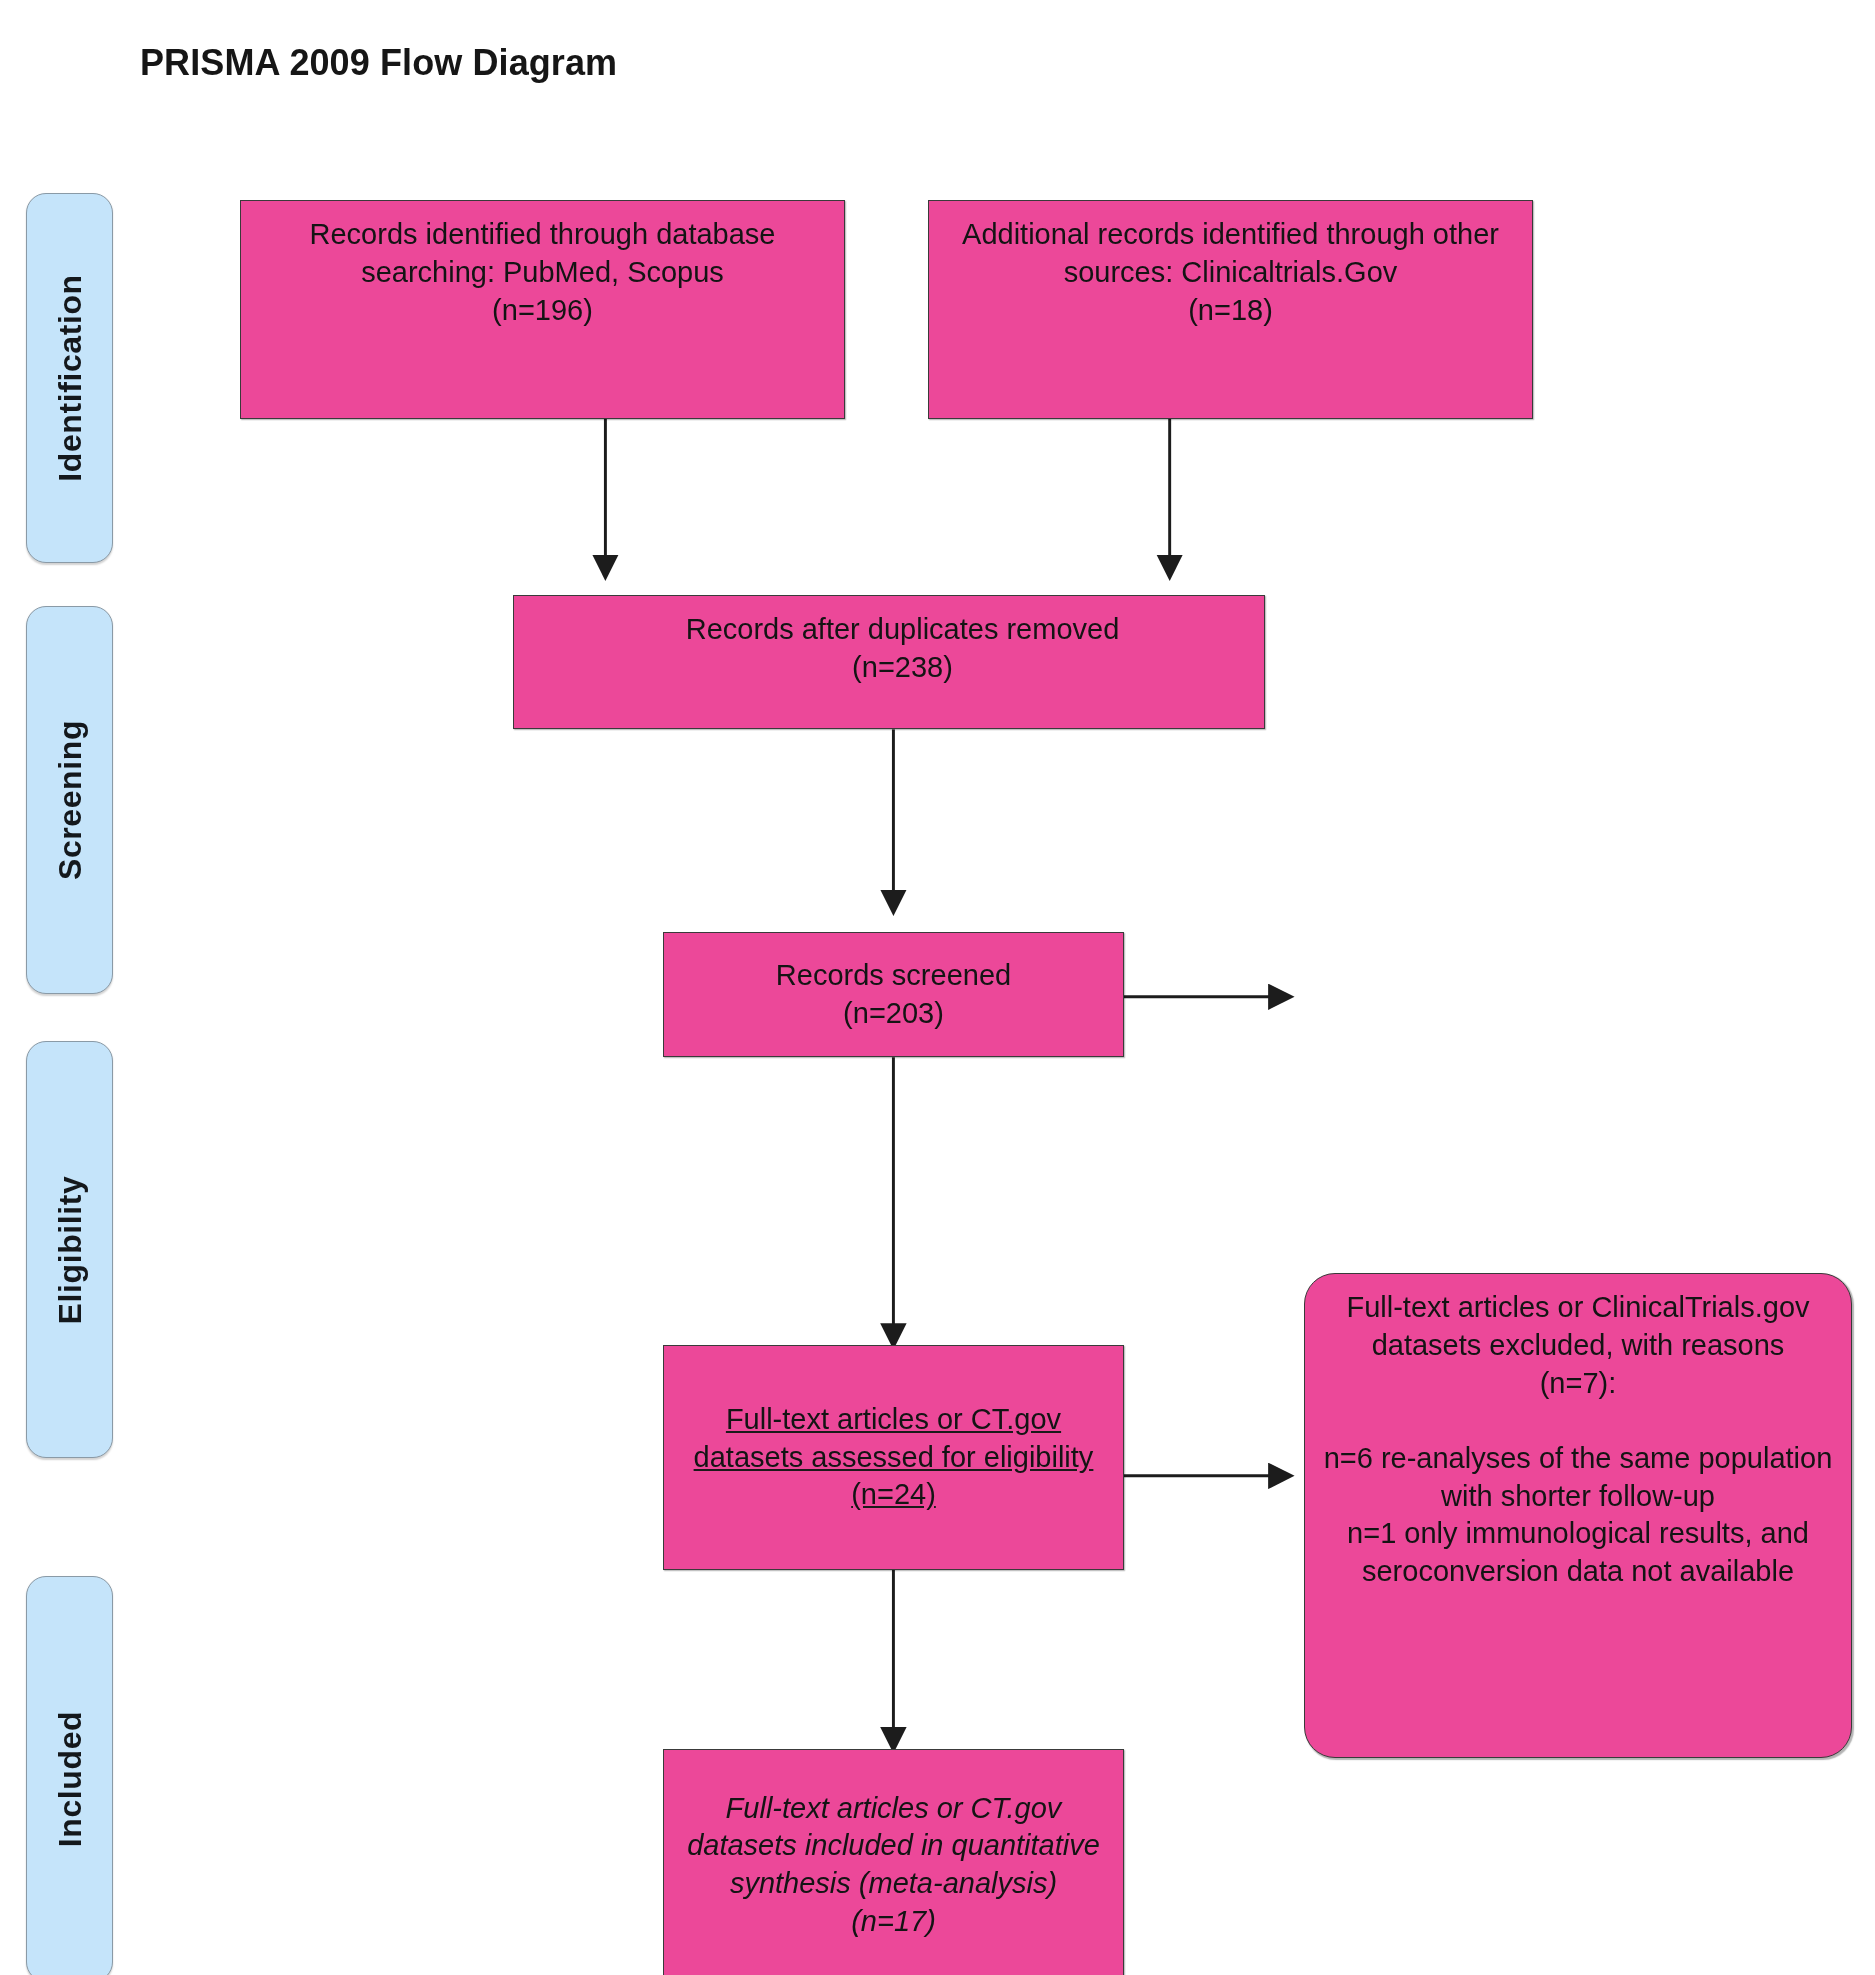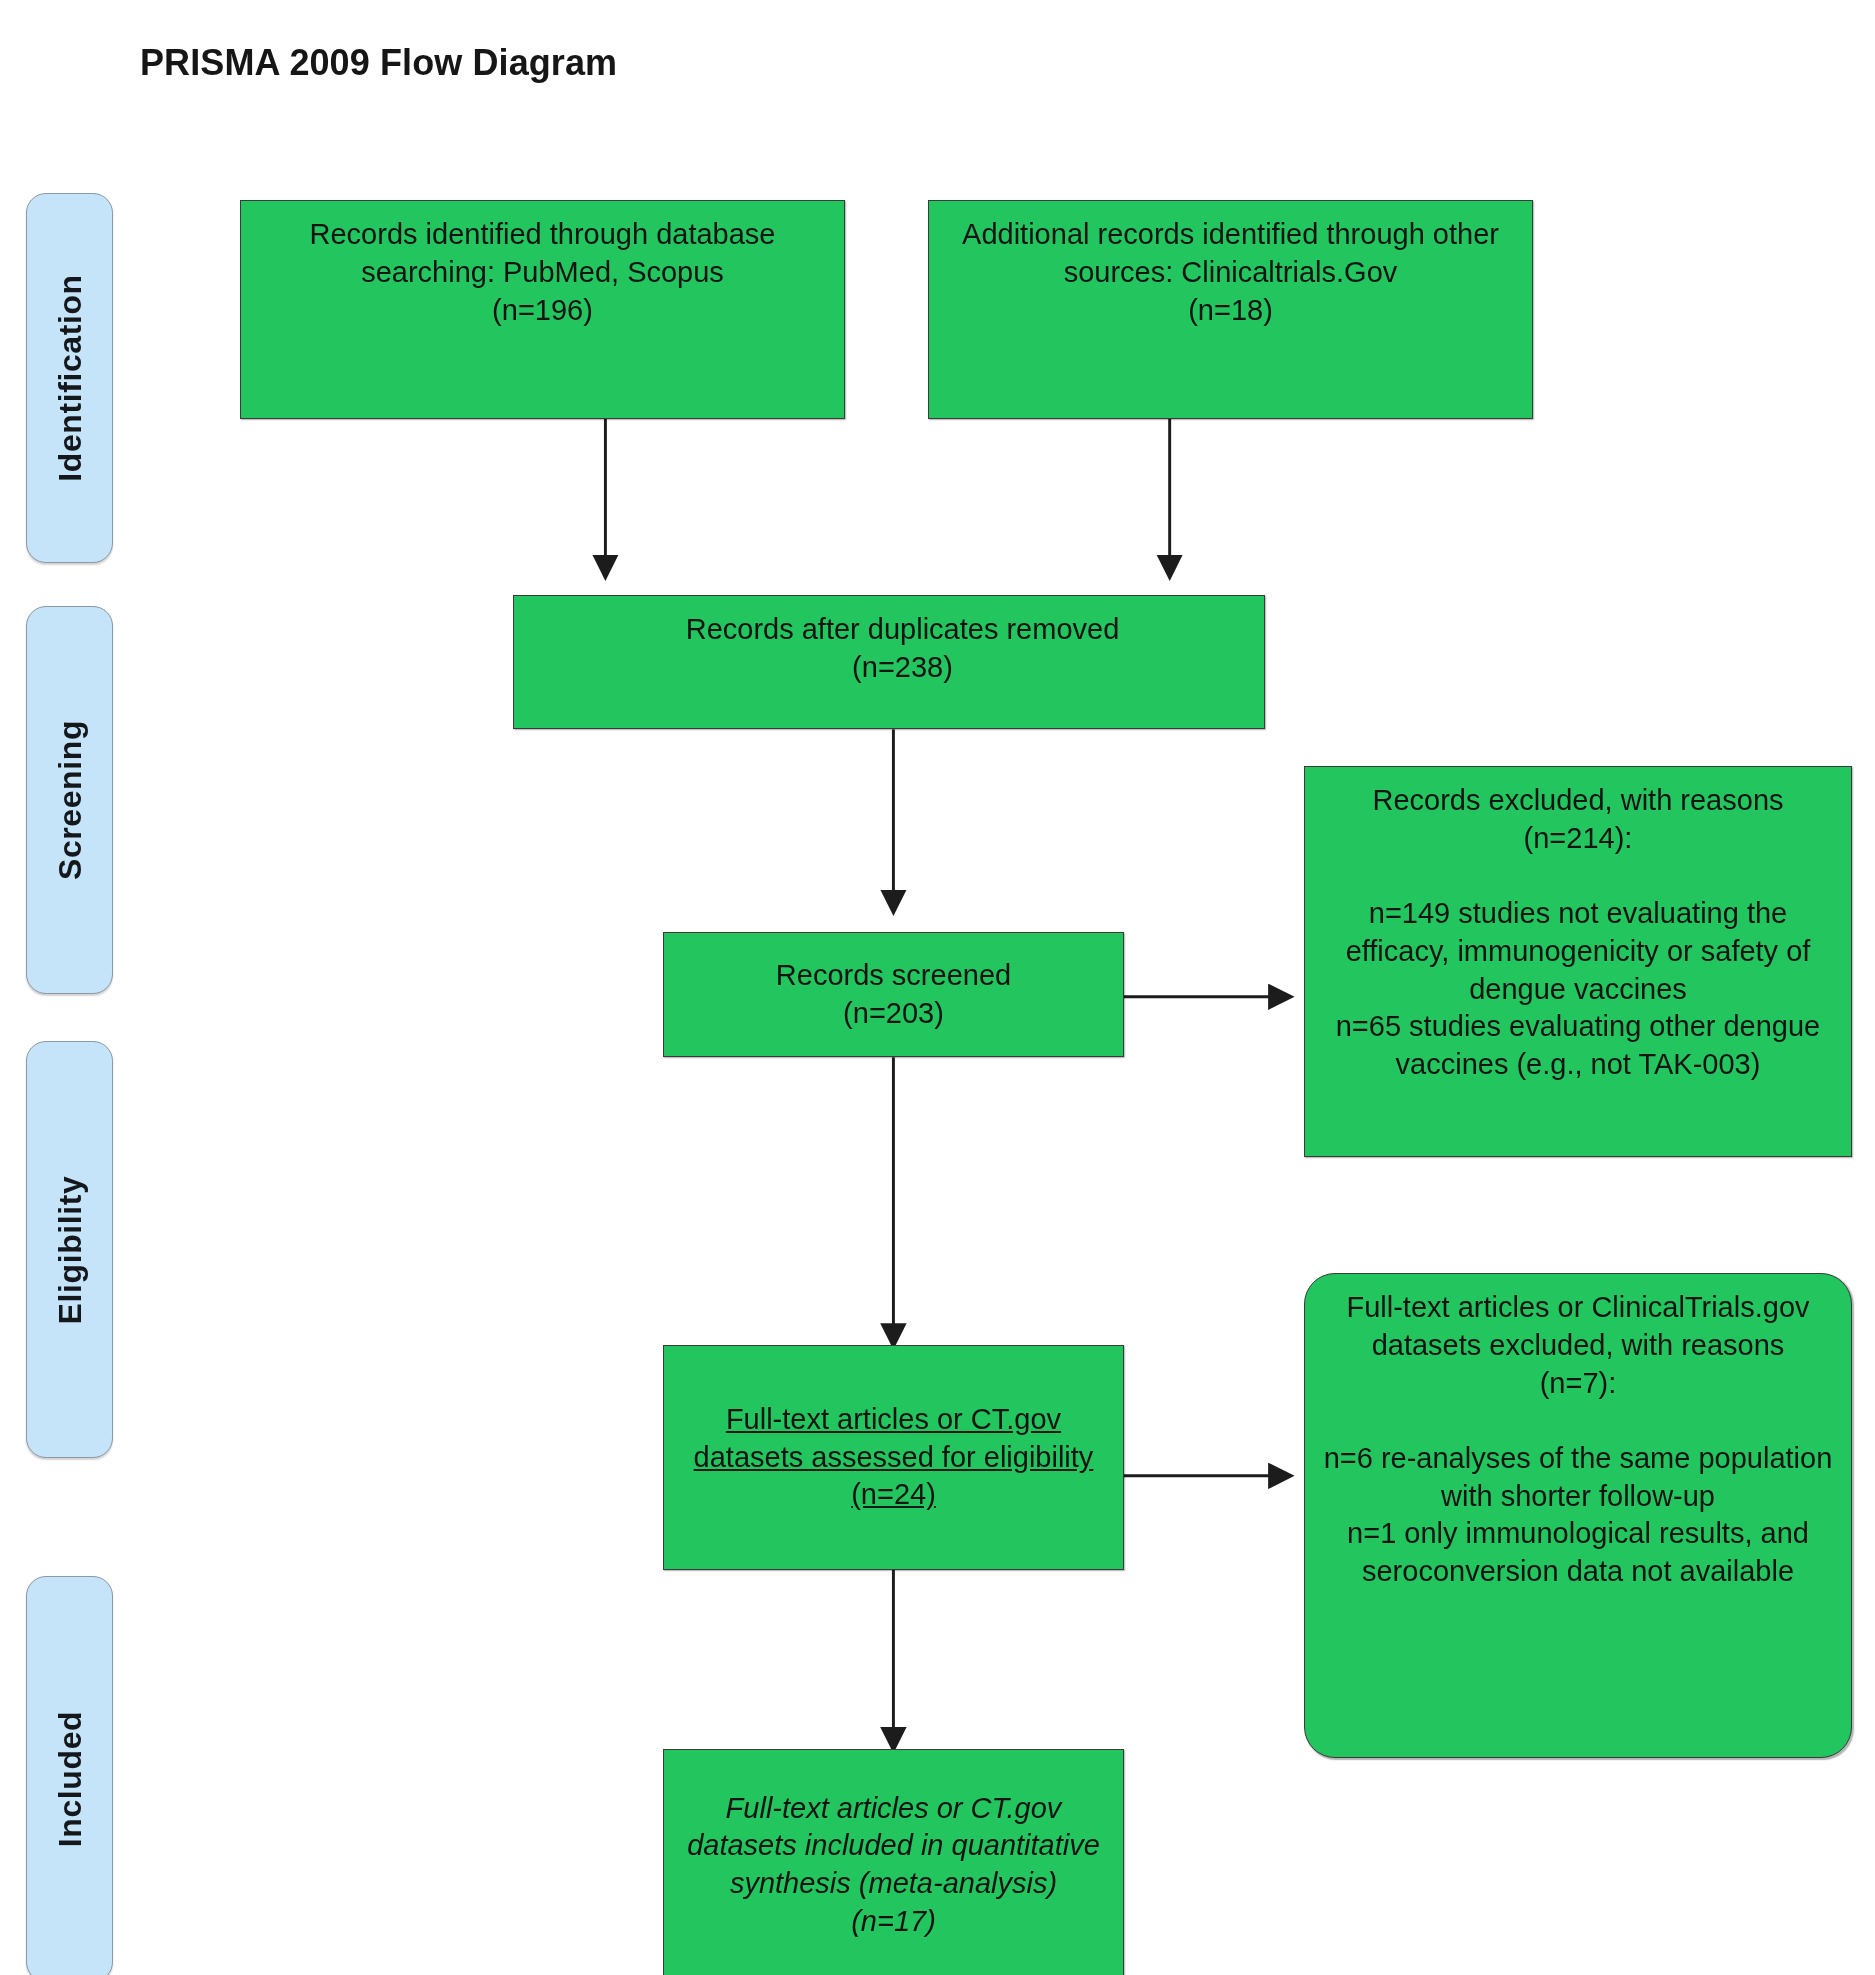--- a/index.html
+++ b/index.html
@@ -51,21 +51,21 @@
     white-space: nowrap;
     font-size: 32px;
     font-weight: bold;
     color: #14181c;
     letter-spacing: 0.6px;
   }
 
   
   .flow-box {
     position: absolute;
-    background: #22c55e;
+    background: #ec4899;
     border: 1.8px solid #3a3a3a;
     box-sizing: border-box;
     box-shadow: 1.2px 1.2px 1.2px rgba(0,0,0,0.30);
     display: flex;
     align-items: flex-start;
   }
   .flow-box .box-text {
     text-align: center;
     font-size: 29px;
     line-height: 1.30;
@@ -150,27 +150,20 @@
   <div class="flow-box" style="left:513px; top:571px; width:752px; height:134px;padding-left:27px;">
     <div class="box-text">Records after duplicates removed
 (n=238)</div>
   </div>
 
   <div class="flow-box center-v" style="left:663px; top:908px; width:461px; height:125px;">
     <div class="box-text">Records screened
 (n=203)</div>
   </div>
 
-  <div class="flow-box" style="left:1304px; top:742px; width:548px; height:391px;">
-    <div class="box-text">Records excluded, with reasons
-(n=214):
-
-n=149 studies not evaluating the efficacy, immunogenicity or safety of dengue vaccines
-n=65 studies evaluating other dengue vaccines (e.g., not TAK-003)</div>
-  </div>
 
   <div class="flow-box center-v" style="left:663px; top:1321px; width:461px; height:225px;text-decoration:underline;">
     <div class="box-text">Full-text articles or CT.gov datasets assessed for eligibility
 (n=24)</div>
   </div>
 
   <div class="flow-box" style="left:1304px; top:1249px; width:548px; height:485px;border-radius:31px;">
     <div class="box-text">Full-text articles or ClinicalTrials.gov datasets excluded, with reasons
 (n=7):
 

